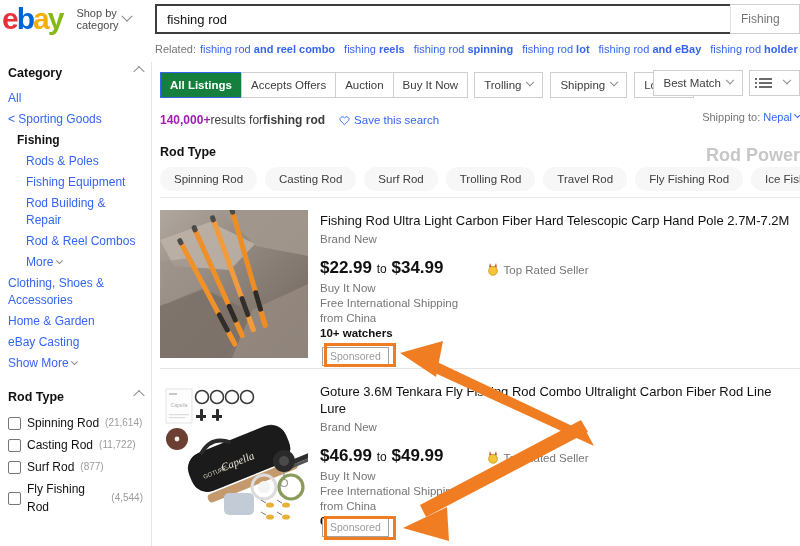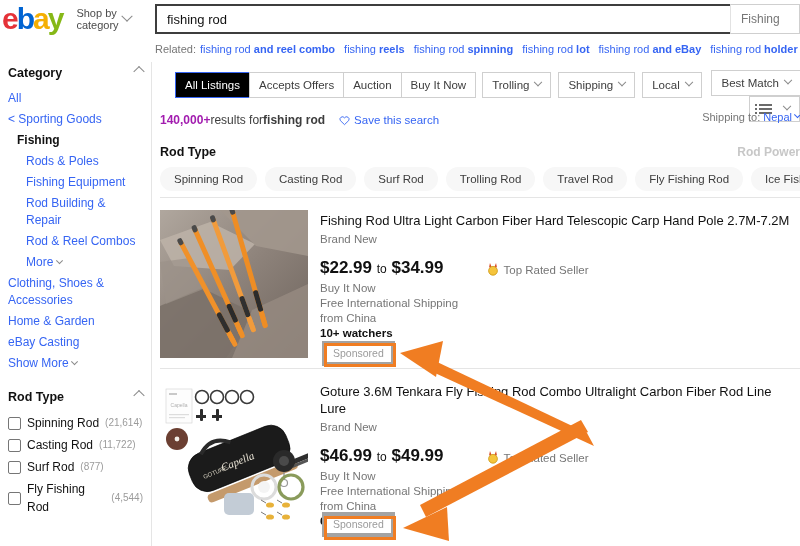--- a/index.html
+++ b/index.html
@@ -110,25 +110,25 @@
   .toolbar {
     display: flex; align-items: center; height: 30px; margin-top: 8px;
     position: relative;
   }
   .tbtn {
     height: 26px; border: 1px solid #cfcfcf; background: #fff;
     font-size: 11.5px; color: #3d3d3d;
     display: flex; align-items: center; justify-content: center;
     padding: 0 9px; margin-right: -1px; white-space: nowrap;
   }
-  .tbtn.active { background: #000000; border-color: #3665f3; color: #fff; font-weight: normal; margin-left: 15px; }
+  .tbtn.active { background: #15803d; border-color: #3665f3; color: #fff; font-weight: bold; }
   .tbtn.sep { margin-left: 7px; margin-right: 0; }
   .tbtn .chev { width: 6px; height: 6px; margin-left: 6px; border-color: #8a8a8a; }
 
-  .right-tools { position: absolute; right: 0; top: 0; display: flex; align-items: flex-end; flex-direction: column; }
+  .right-tools { position: absolute; right: 0; top: 0; display: flex; align-items: flex-end; }
   .listicon {
     display: flex; flex-direction: column; gap: 2px; margin-right: 6px;
   }
   .listicon i {
     display: block; width: 13px; height: 2px; background: #6b6b6b;
     position: relative;
   }
   .listicon i::before {
     content: ""; position: absolute; left: -4px; top: 0;
     width: 2px; height: 2px; background: #6b6b6b;
@@ -150,21 +150,21 @@
   }
   .shipto a { color: #3665f3; text-decoration: none; }
   .shipto .chev { width: 5px; height: 5px; border-color: #3665f3; }
 
   
   .chipsec { margin-top: 12px; position: relative; height: 52px; }
   .chip-title {
     font-size: 12.5px; font-weight: bold; color: #111; margin-bottom: 8px;
   }
   .chip-title-right {
-    position: absolute; right: 0; top: 0; font-size: 12px;
+    position: absolute; right: 0; top: 0; font-size: 18px;
     font-weight: bold; color: #c7c7c7;
   }
   .chips { display: flex; gap: 8px; align-items: center; }
   .chip {
     background: #f7f7f7; border-radius: 14px; height: 24px;
     display: flex; align-items: center; padding: 0 14px;
     font-size: 11.5px; color: #3d3d3d; white-space: nowrap;
   }
   .chip-div {
     width: 1px; height: 22px; background: #e5e5e5; margin: 0 2px;
@@ -194,21 +194,21 @@
   .trs {
     margin-left: 44px; margin-top: 3px; font-size: 11.5px; color: #767676;
     display: flex; align-items: center; gap: 4px; white-space: nowrap;
   }
   .meta { font-size: 11.5px; color: #767676; line-height: 15px; margin-top: 3px; }
   .meta .bold { color: #111; font-weight: bold; }
 
   .sponsored {
     position: absolute; left: 162px; bottom: 2px;
     font-size: 10.5px; color: #9b9b9b;
-    border: 4px solid #a3a3a3; background: #fff;
+    border: 1px solid #a3a3a3; background: #fff;
     padding: 2px 7px; line-height: 13px;
   }
 
   
   .anno-layer {
     position: absolute; left: 0; top: 0; width: 800px; height: 546px;
     pointer-events: none;
   }
   .anno-box {
     position: absolute; border: 3px solid #f07d22; background: transparent;

